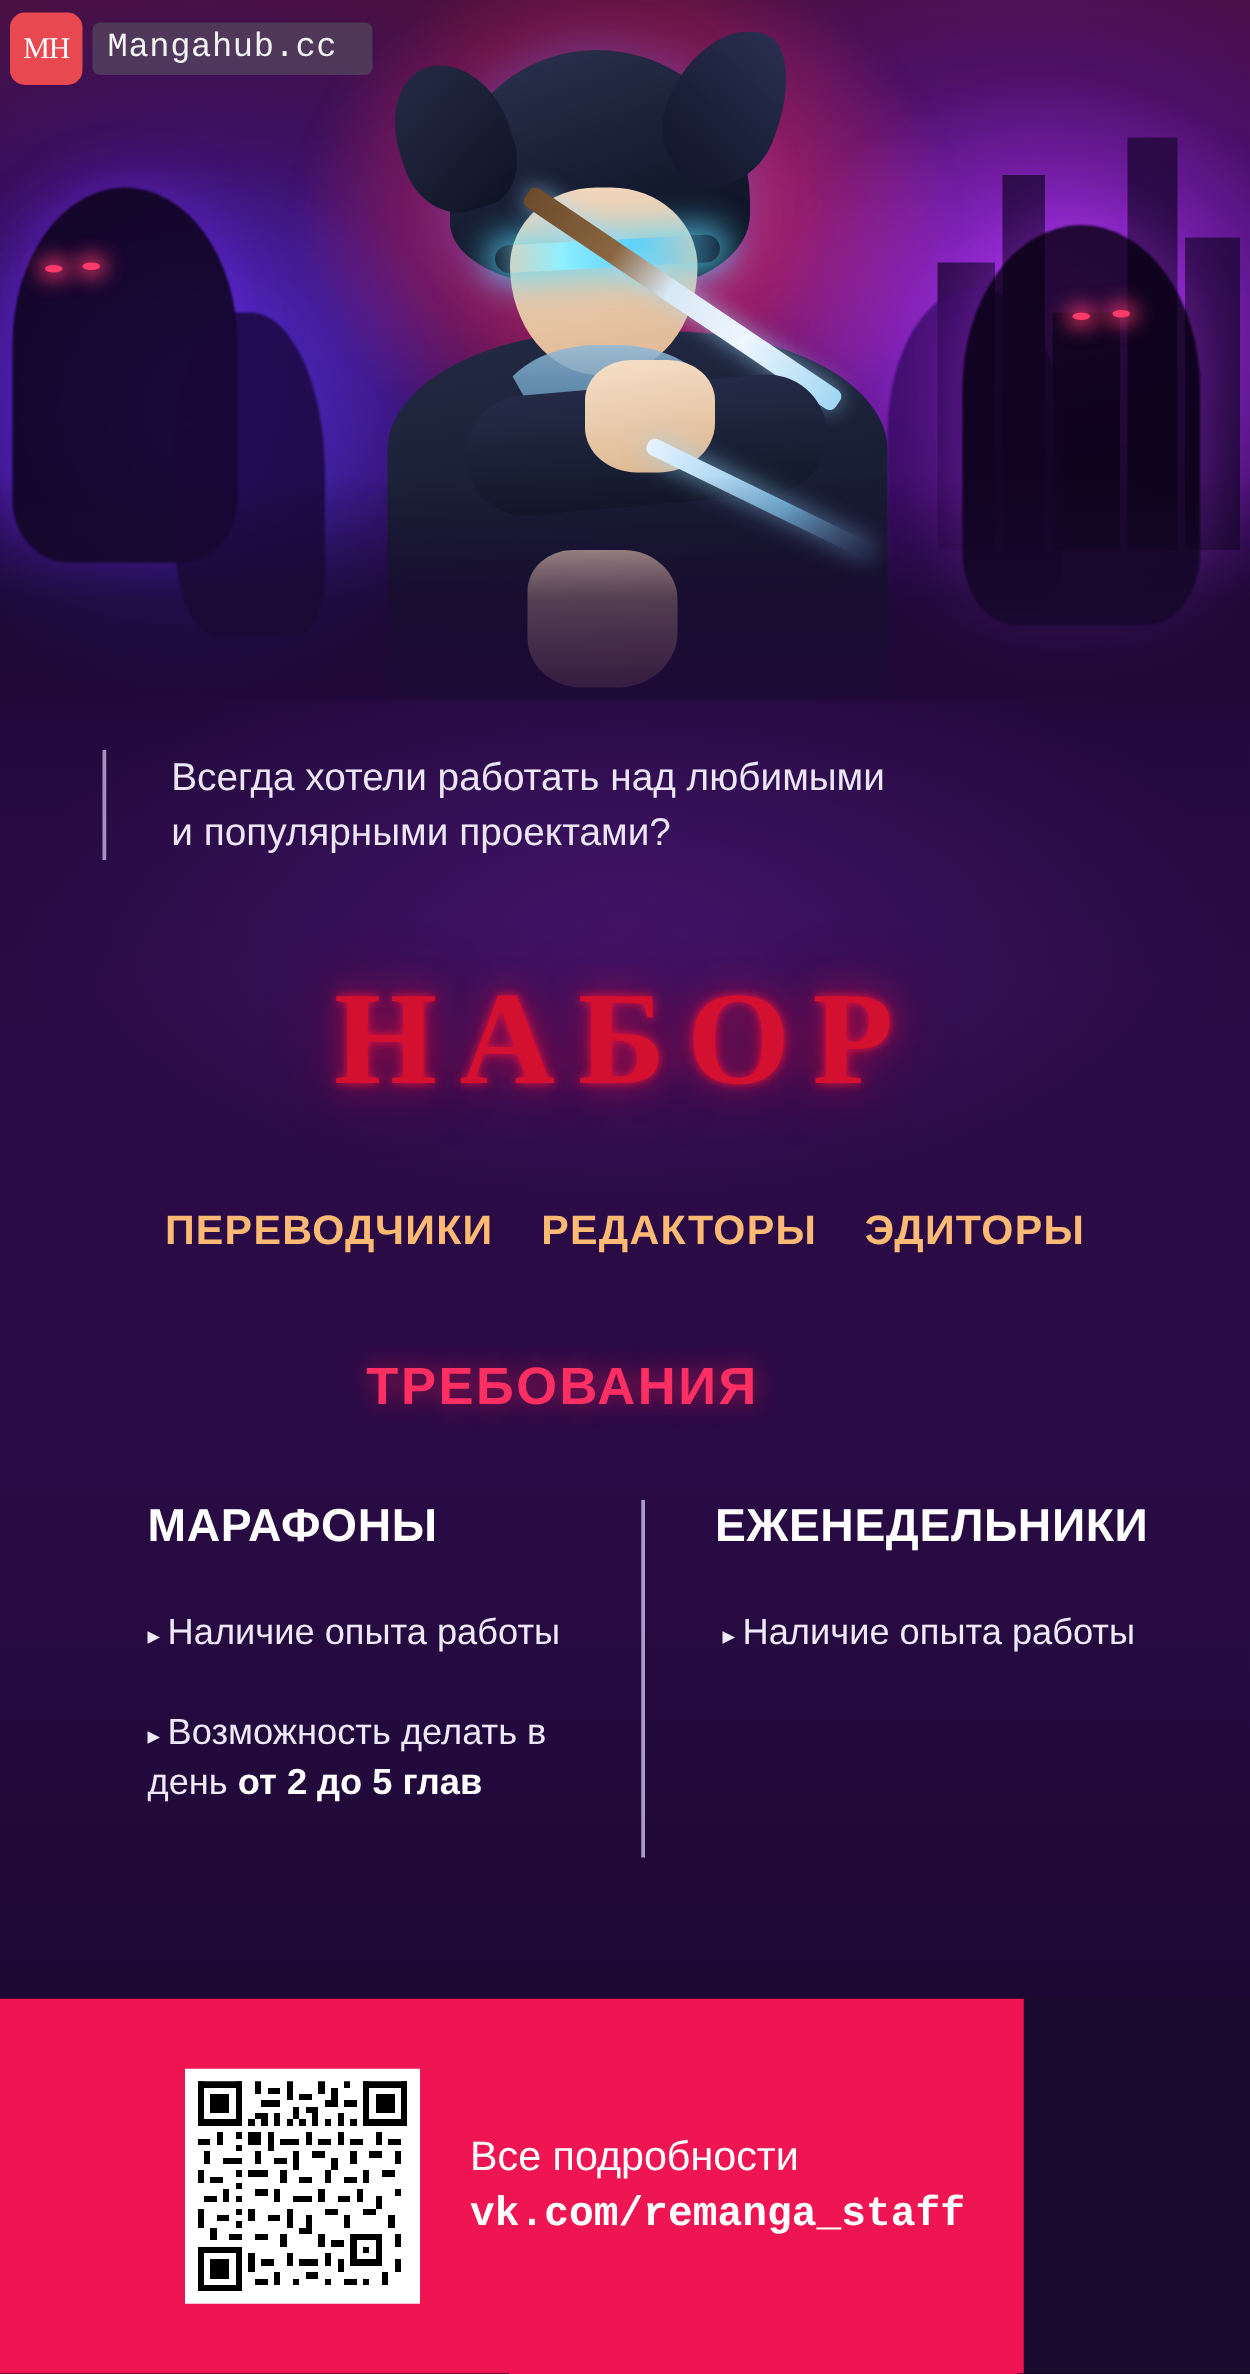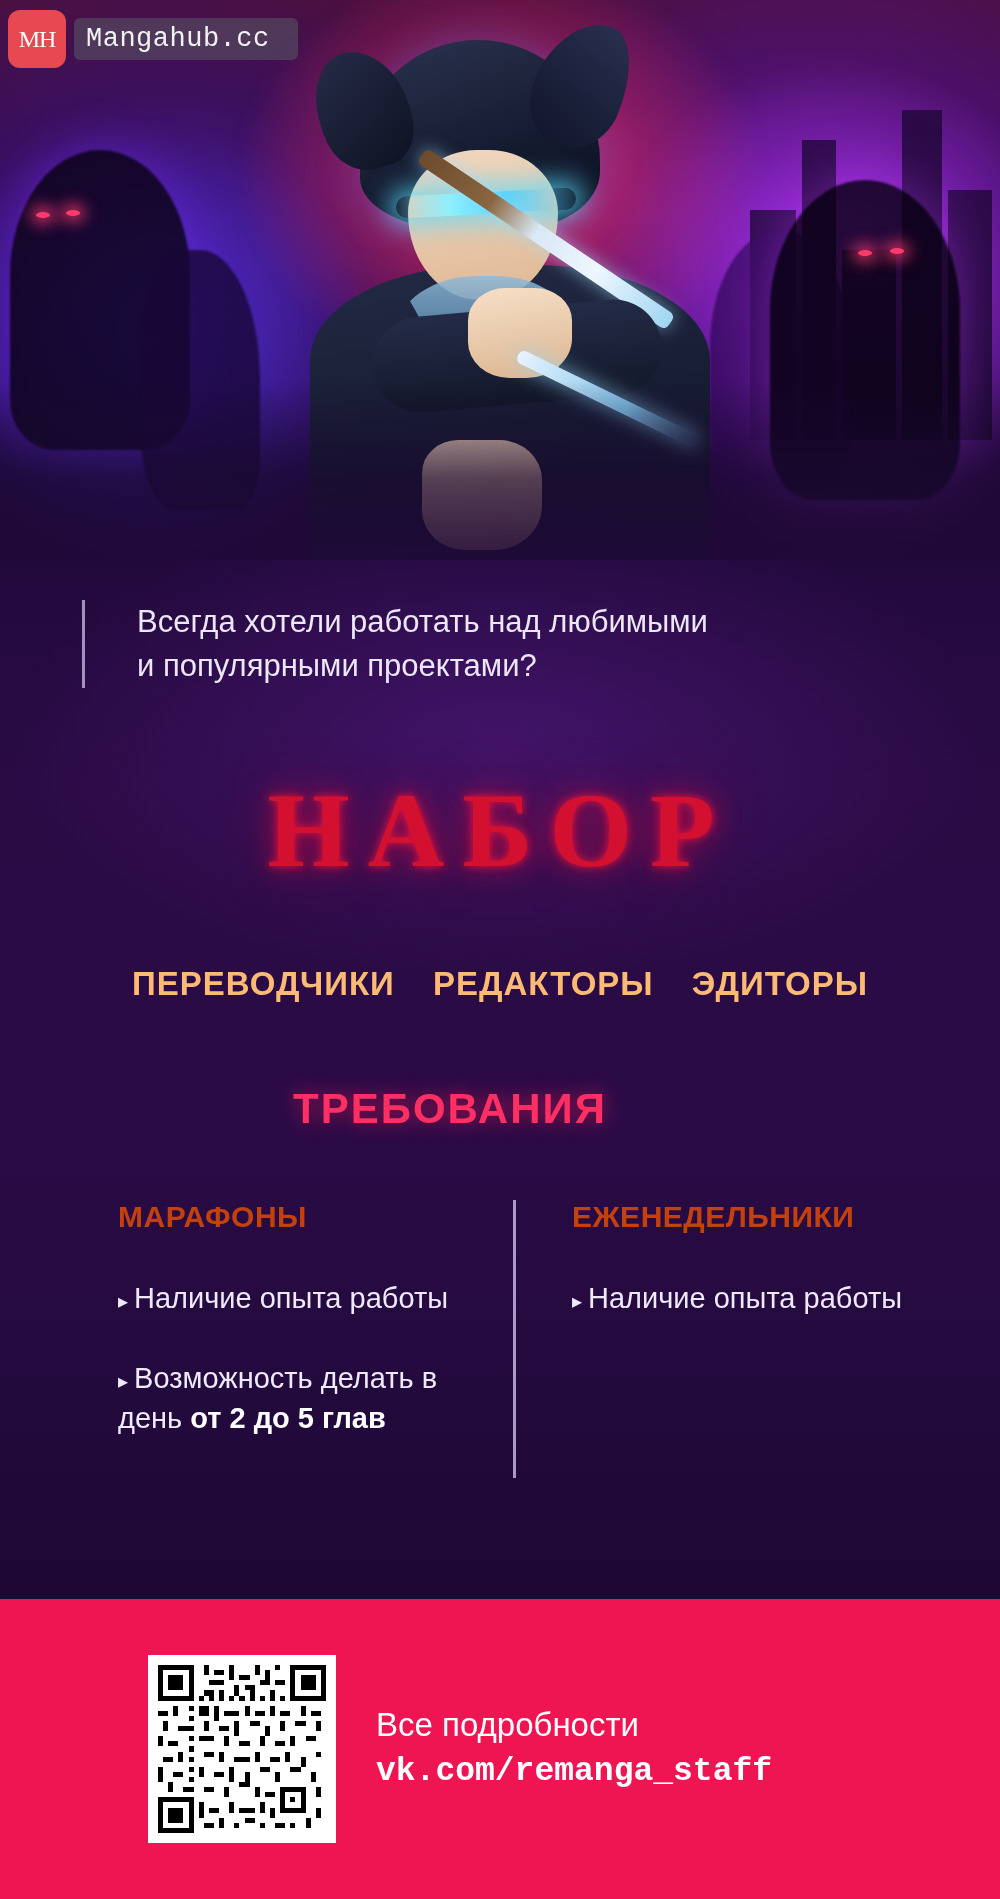--- a/index.html
+++ b/index.html
@@ -311,46 +311,46 @@
   
   .cols {
     position: absolute;
     left: 118px; top: 1200px;
     width: 790px;
     display: flex;
     z-index: 5;
   }
   .col { width: 50%; box-sizing: border-box; }
   .col.left { padding-right: 46px; }
-  .col.right { padding-left: 56px; border-left: 3px solid rgba(205,190,235,0.8); }
+  .col.right { padding-left: 56px; border-left: 3px solid rgba(205,190,235,0.8); text-align: right; }
   .col h3 {
     margin: 0 0 44px 0;
-    color: #c2410c;
-    font-size: 30px;
+    color: #ffffff;
+    font-size: 37px;
     font-weight: bold;
     letter-spacing: 0.5px;
   }
   .bullet {
     color: #efe9fa;
     font-size: 29px;
     line-height: 1.38;
     margin-bottom: 40px;
   }
   .bullet .tri {
     color: #efe9fa;
     font-size: 20px;
     margin-right: 6px;
   }
   .bullet .strong { font-weight: bold; color: #fff; }
 
   
   .footer {
     position: absolute;
     left: 0; top: 1599px;
-    width: 1000px; height: 300px;
+    width: 819px; height: 300px;
     background: #ef1553;
     display: flex;
     align-items: center;
     z-index: 6;
   }
   .qr {
     margin-left: 148px;
     width: 188px; height: 188px;
     background: #fff;
     padding: 10px;

